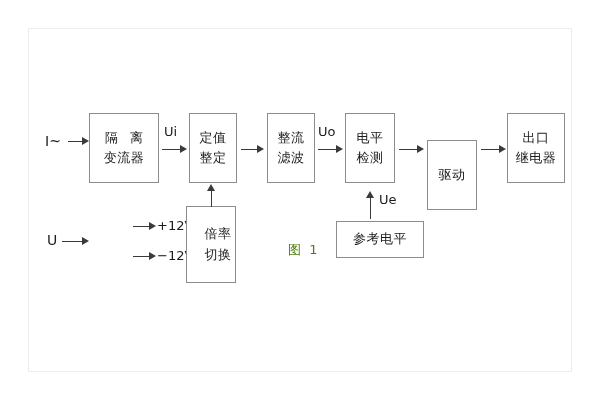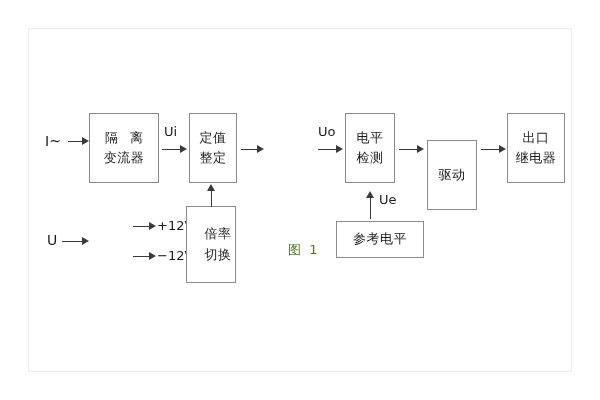--- a/index.html
+++ b/index.html
@@ -117,20 +117,24 @@
   <div class="arrow-r" style="left:180px; top:145px;"></div>
 
   <div class="node" style="left:189px; top:113px; width:48px; height:70px;">
     <span class="ln">定值</span>
     <span class="ln">整定</span>
   </div>
 
   <div class="hline" style="left:241px; top:149px; width:18px;"></div>
   <div class="arrow-r" style="left:257px; top:145px;"></div>
 
+  <div class="node" style="left:267px; top:113px; width:48px; height:70px;">
+    <span class="ln">整流</span>
+    <span class="ln">滤波</span>
+  </div>
 
   <div class="lbl" style="left:318px; top:124px;">Uo</div>
   <div class="hline" style="left:318px; top:149px; width:20px;"></div>
   <div class="arrow-r" style="left:336px; top:145px;"></div>
 
   <div class="node" style="left:345px; top:113px; width:50px; height:70px;">
     <span class="ln">电平</span>
     <span class="ln">检测</span>
   </div>
 

